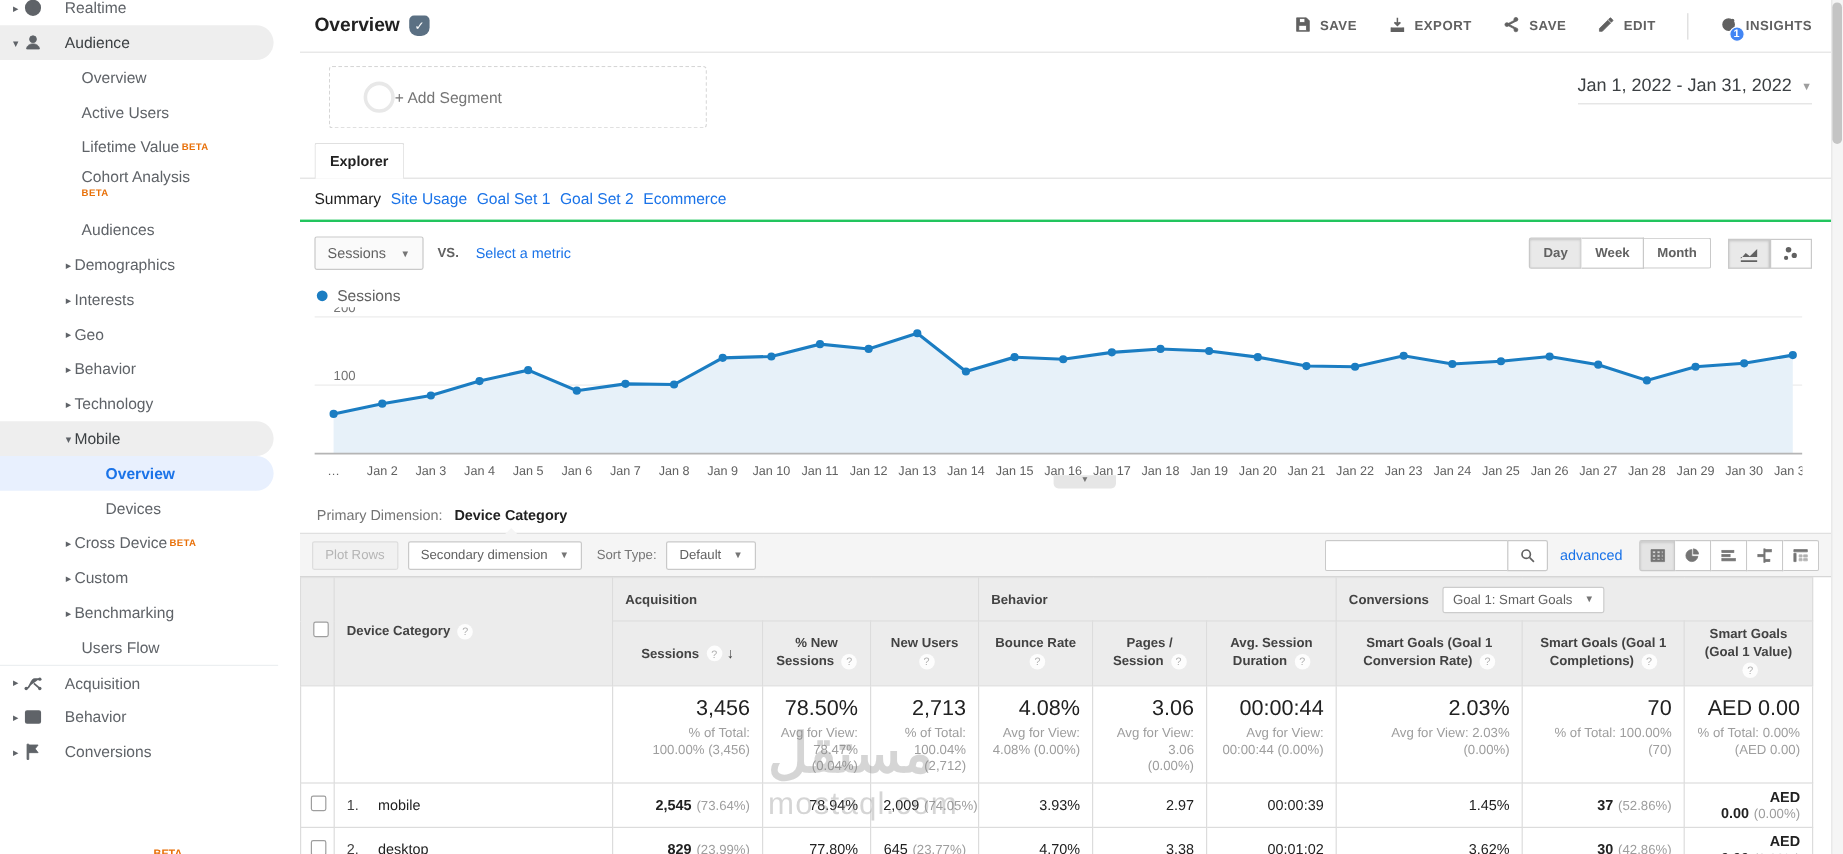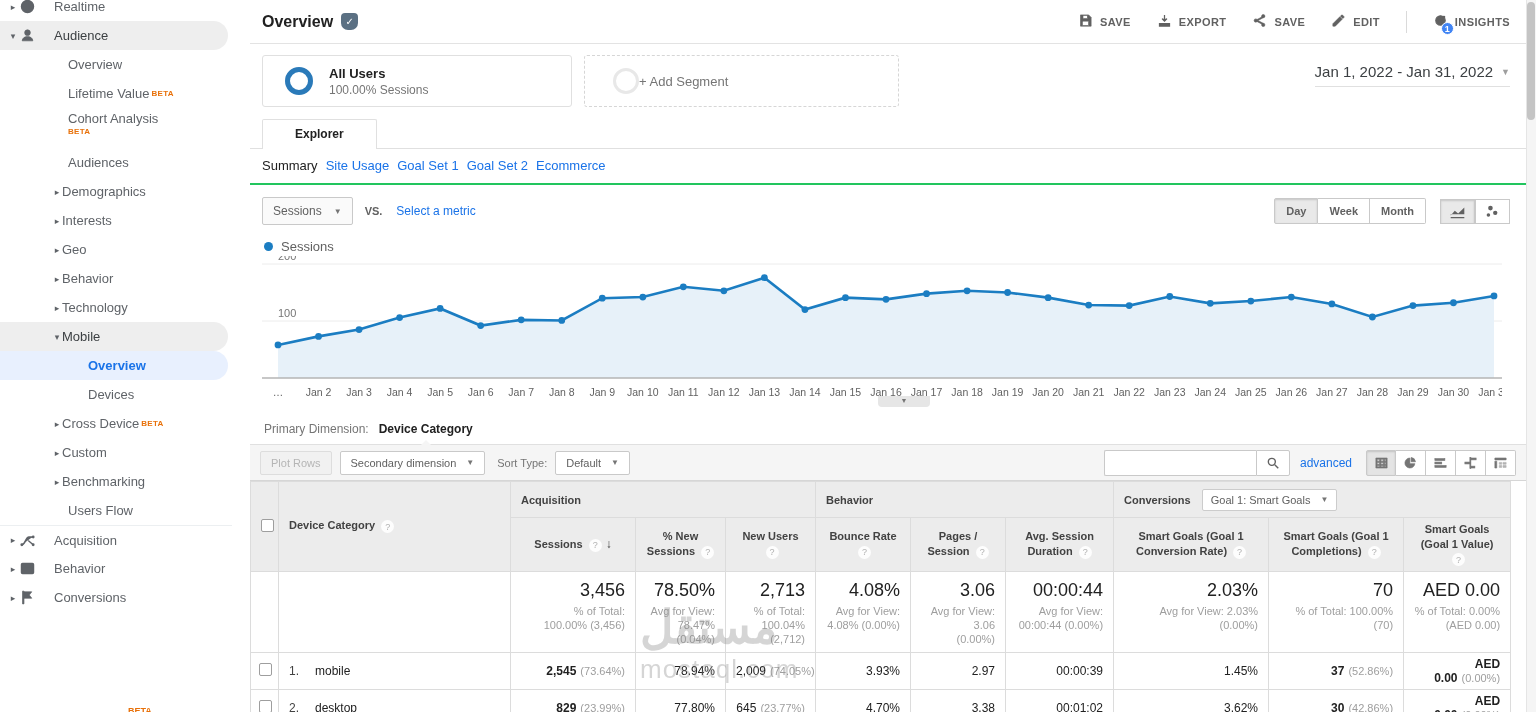--- a/index.html
+++ b/index.html
@@ -55,21 +55,21 @@
   .seg-add { width:315px; height:52px; border:1px dashed #d6d6d6; border-radius:3px; display:flex; align-items:center;
     margin-left:12px; padding-left:28px; cursor:pointer; }
   .seg-add-ring { width:26px; height:26px; border:3px solid #e8e8e8; border-radius:50%; }
   .seg-add-label { font-size:13px; color:#757575; }
   .daterange { margin-left:auto; margin-top:8px; text-align:right; cursor:pointer; }
   .daterange .dr-text { font-size:15px; color:#3c4043; padding-bottom:6px; border-bottom:1px solid #e0e0e0; display:inline-flex; align-items:center; gap:8px;}
   .dr-caret { font-size:9px; color:#9e9e9e; }
 
   
   .tabzone { padding-left:12px; margin-top:2px; }
-  .tab { display:inline-block; border:1px solid #e0e0e0; border-bottom:none; background:#fff; padding:7px 32px 8px;
+  .tab { display:inline-block; border:1px solid #e0e0e0; border-bottom:none; background:#fff; padding:7px 12px 8px;
     font-size:12px; font-weight:bold; color:#212121; border-radius:2px 2px 0 0; position:relative; z-index:2; cursor:pointer;}
   .subtabs { display:flex; gap:8px; align-items:center; border-top:1px solid #e0e0e0; margin-top:-1px;
     padding:9px 0 10px 12px; border-bottom:2px solid #22c55e; font-size:13px; }
   .subtab { color:#1a73e8; cursor:pointer; }
   .subtab.active { color:#212121; cursor:default; }
 
   
   .controls { display:flex; align-items:center; padding:12px 16px 0 12px; }
   .metric-btn { display:inline-flex; align-items:center; gap:12px; background:#fafafa; border:1px solid #c9c9c9;
     border-radius:2px; font-size:12px; color:#616161; padding:6px 10px; cursor:pointer; }
@@ -180,20 +180,23 @@
               <circle cx="12" cy="8" r="4"></circle>
               <path d="M4.5 19.5c0-4 4-6 7.5-6s7.5 2 7.5 6z"></path>
             </svg>
           </span>
           <span class="lbl">Audience</span>
         </div>
         <div class="side-item lv1 nochev">
           <span class="lbl">Overview</span>
         </div>
         <div class="side-item lv1 nochev">
+          <span class="lbl">Active Users</span>
+        </div>
+        <div class="side-item lv1 nochev">
           <span class="lbl">Lifetime Value</span>
           <span class="beta-sup">BETA</span>
         </div>
         <div class="side-item lv1 nochev two-line">
           <span><span class="lbl">Cohort Analysis</span><div class="beta-below">BETA</div></span>
         </div>
         <div class="side-item lv1 nochev">
           <span class="lbl">Audiences</span>
         </div>
         <div class="side-item lv1">
@@ -323,27 +326,20 @@
                 <circle cx="17.5" cy="6.5" r="2.2" fill="#616161" stroke="none"></circle>
                 <path d="M8.5 13.5l2.5-3 2 2 2.5-3" stroke-width="1.8"></path>
               </svg></span>
             <span>INSIGHTS</span>
             <span class="ins-badge">1</span>
           </span>
         </div>
     </div>
 
     <div class="segrow">
-      <div class="seg-card">
-        <span class="seg-ring"></span>
-        <span>
-          <div class="seg-name">All Users</div>
-          <div class="seg-sub">100.00% Sessions</div>
-        </span>
-      </div>
       <div class="seg-add">
         <span class="seg-add-ring"></span>
         <span class="seg-add-label">+ Add Segment</span>
       </div>
       <div class="daterange">
         <span class="dr-text">
             <span>Jan 1, 2022 - Jan 31, 2022</span>
         <span class="dr-caret">▼</span>
           </span>
       </div>

